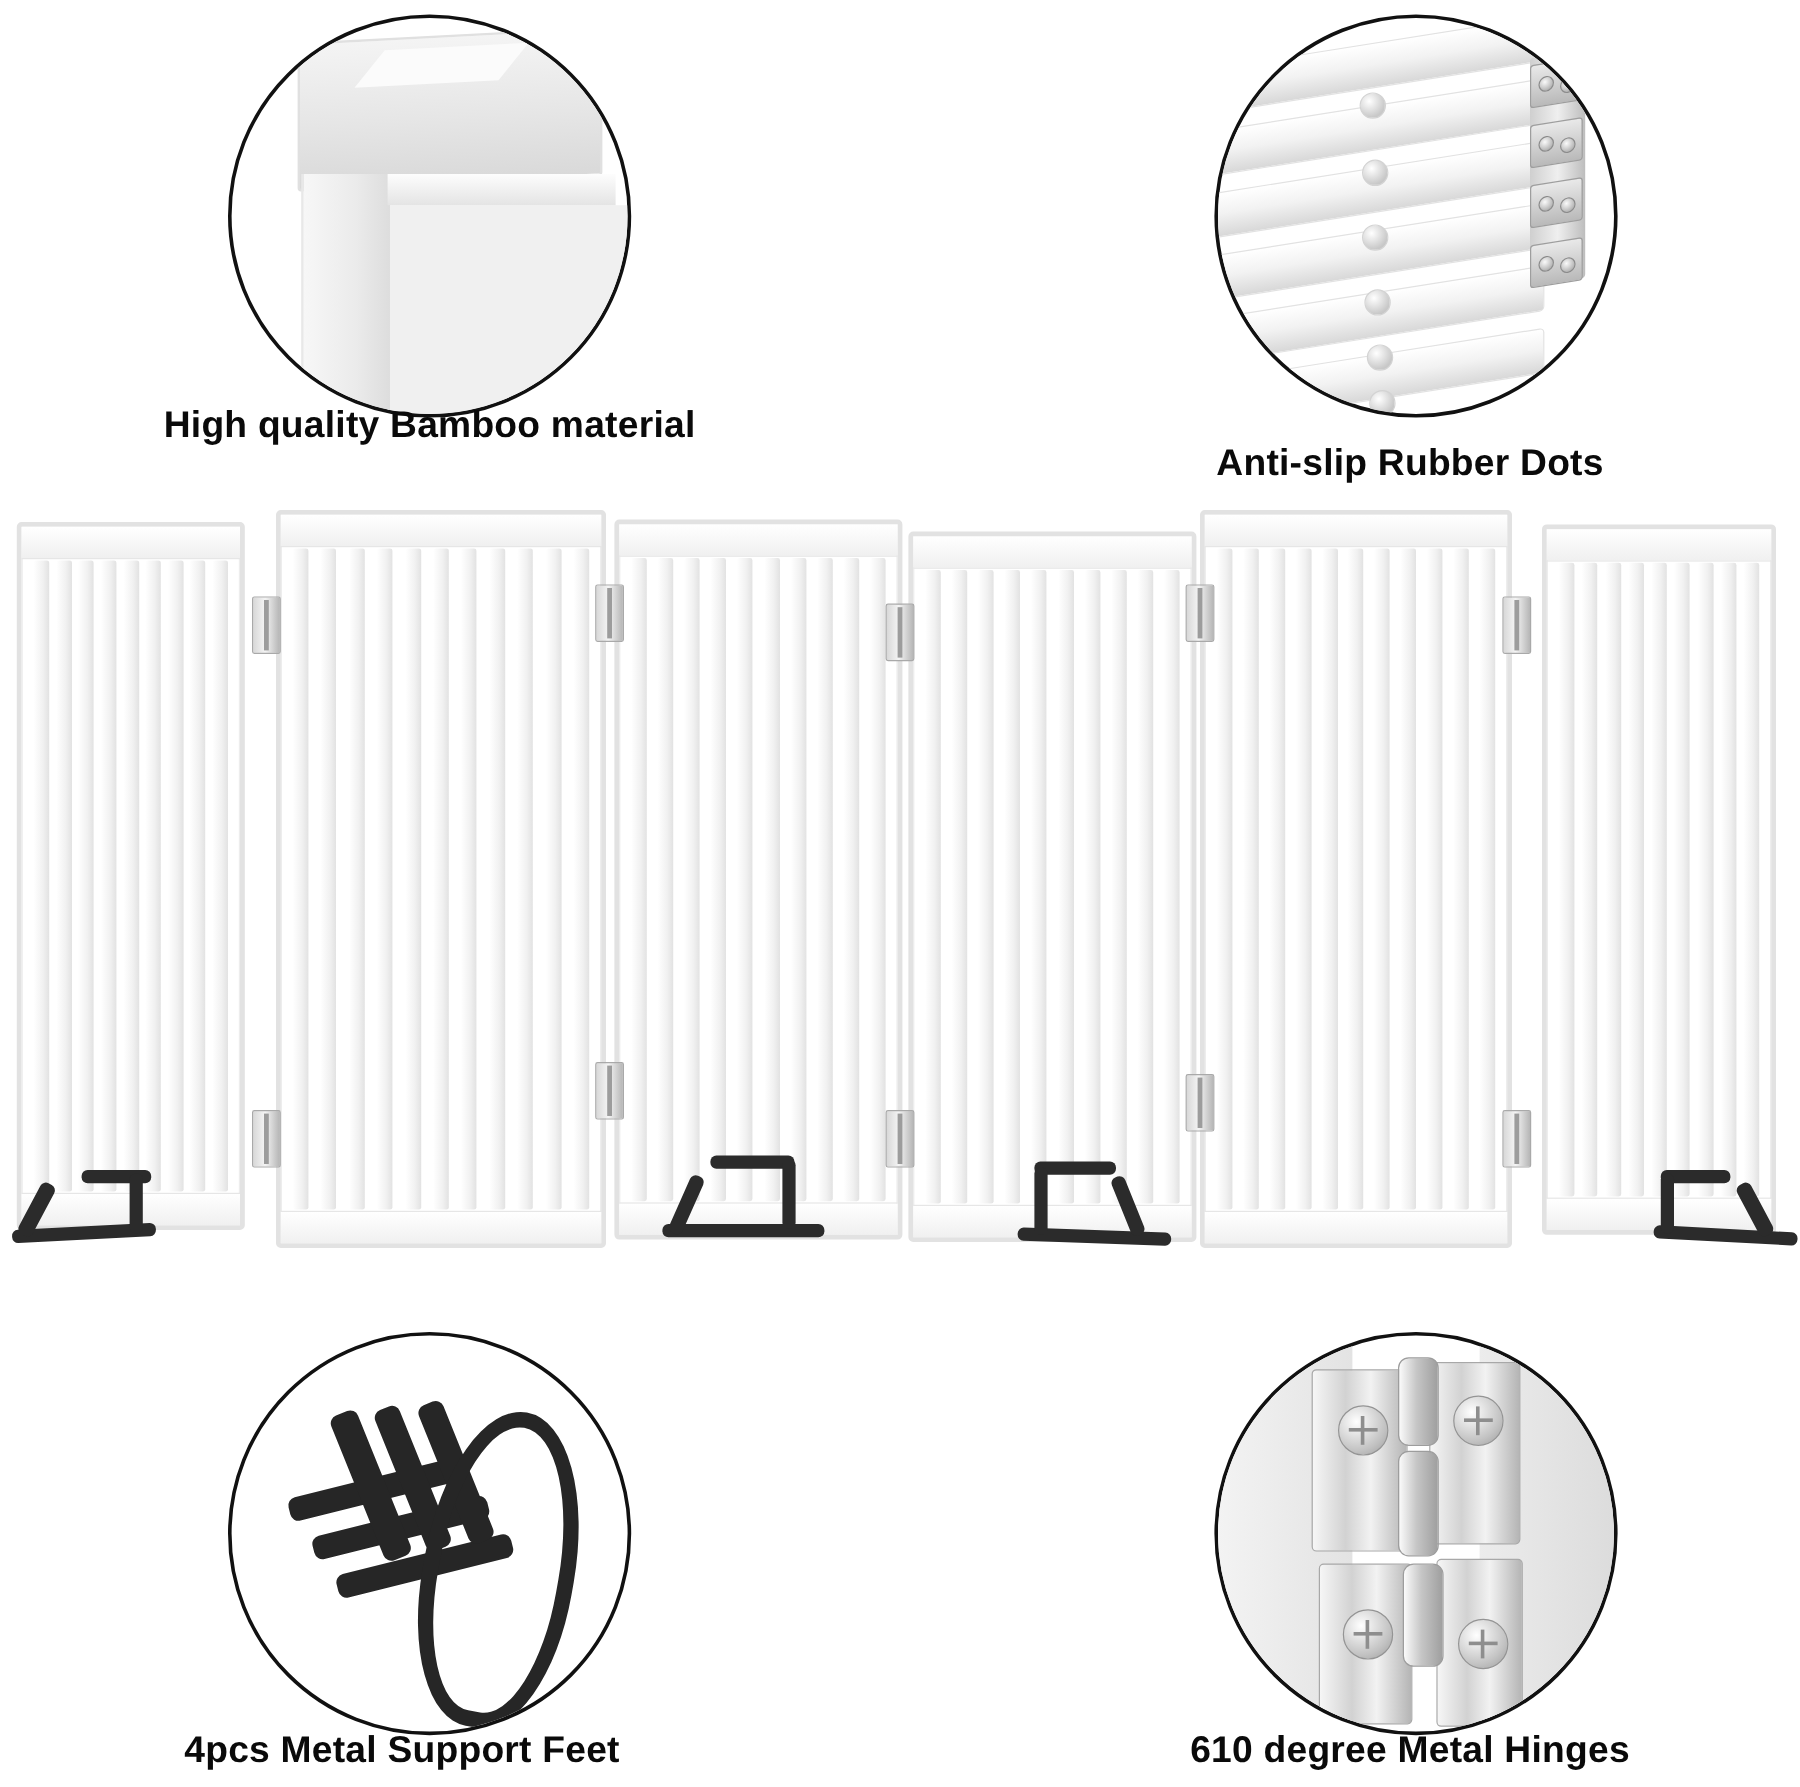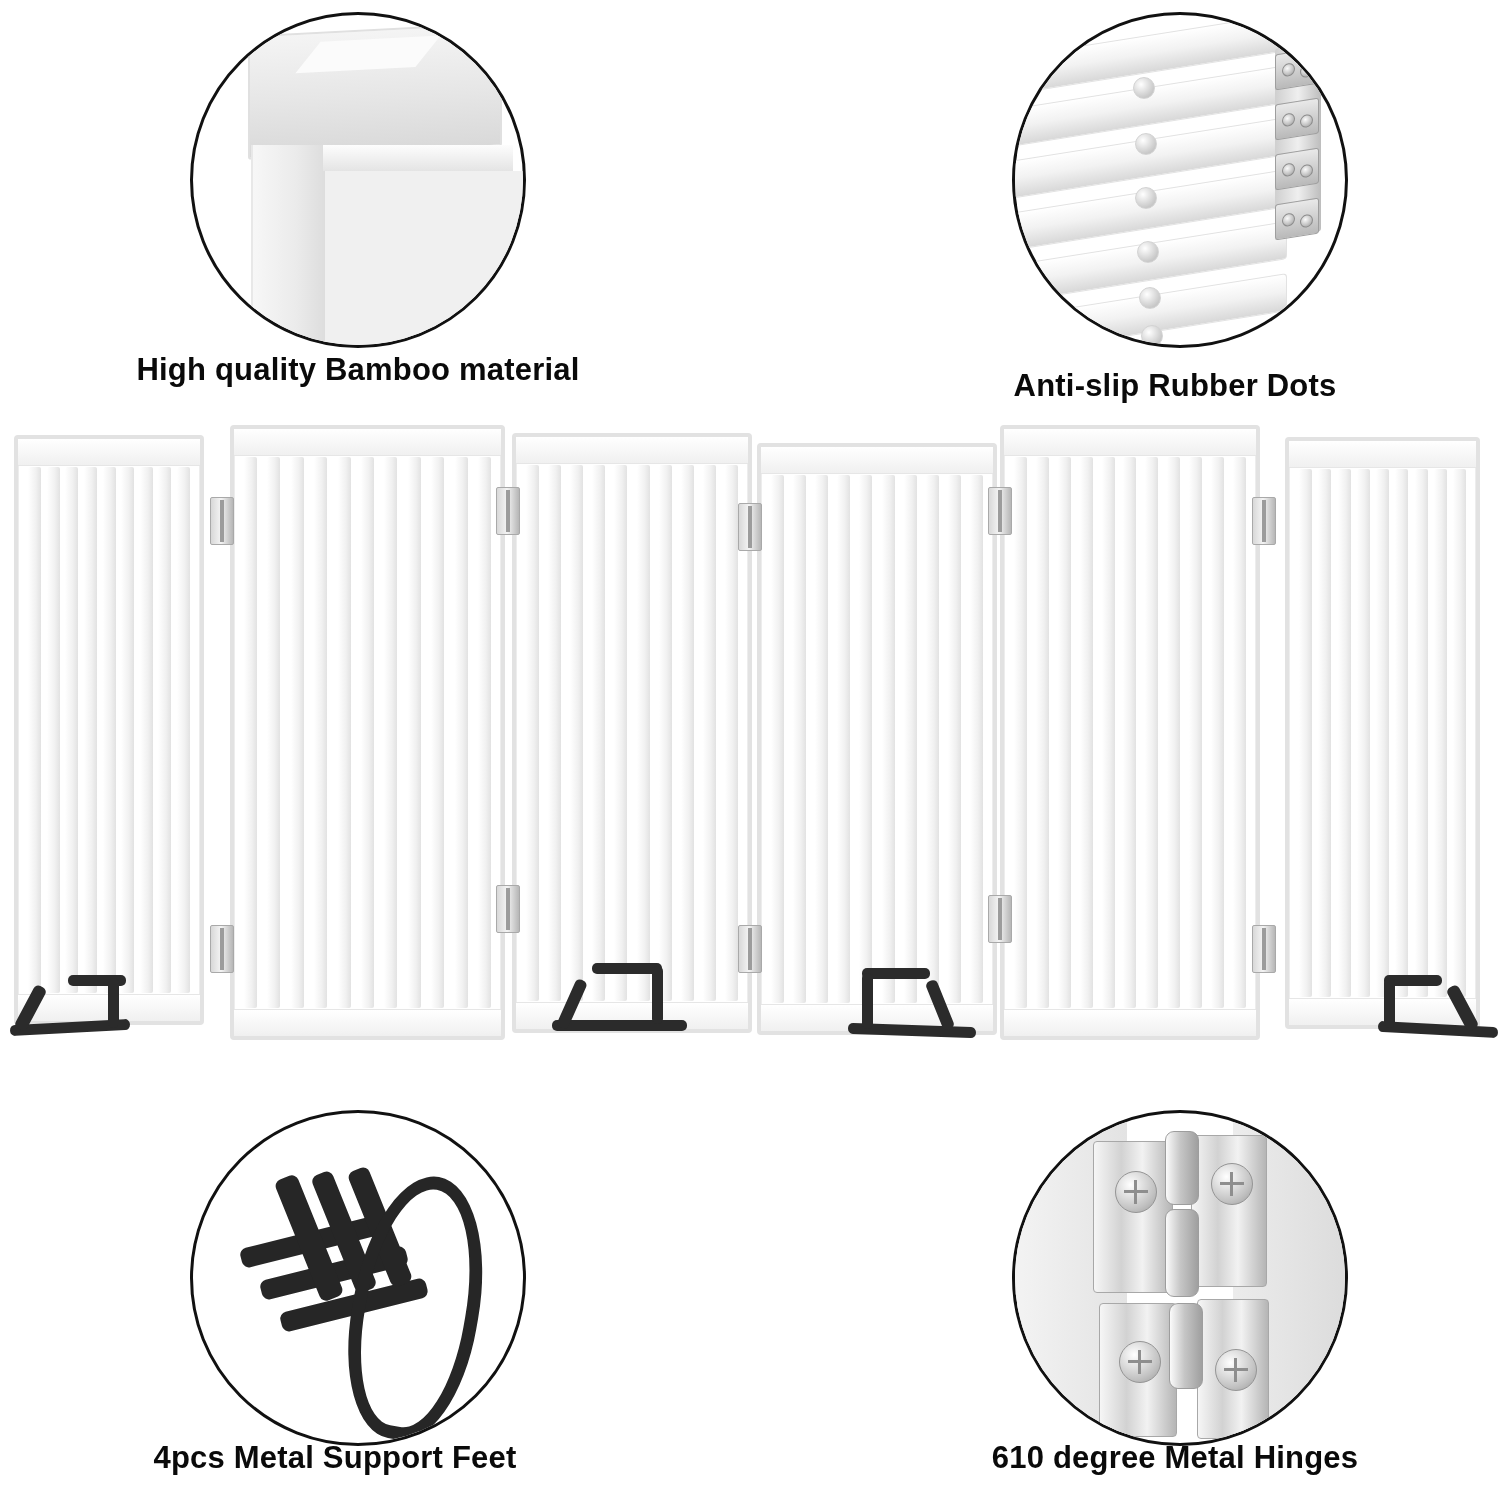--- a/index.html
+++ b/index.html
@@ -201,21 +201,21 @@
     left: 9px; top: 2px; width: 4px; height: 42px;
     background: #9c9c9c;
   }
 
   .metal-foot {
     position: absolute;
     z-index: 7;
   }
   .metal-foot .fb { position: absolute; background: #2b2b2b; border-radius: 5px; }
 
-  .caption-tl { left: 58px;  top: 352px; width: 600px; }
+  .caption-tl { left: 58px;  top: 336px; width: 600px; }
   .caption-tr { left: 955px; top: 368px; width: 440px; }
   .caption-bl { left: 85px;  top: 1440px; width: 500px; }
   .caption-br { left: 925px; top: 1440px; width: 500px; }
 </style>
 </head>
 <body>
 
 <div class="circle-frame" id="circle-bamboo">
   <div class="bamboo-inner-shadow"></div>
   <div class="bamboo-corner-top">

